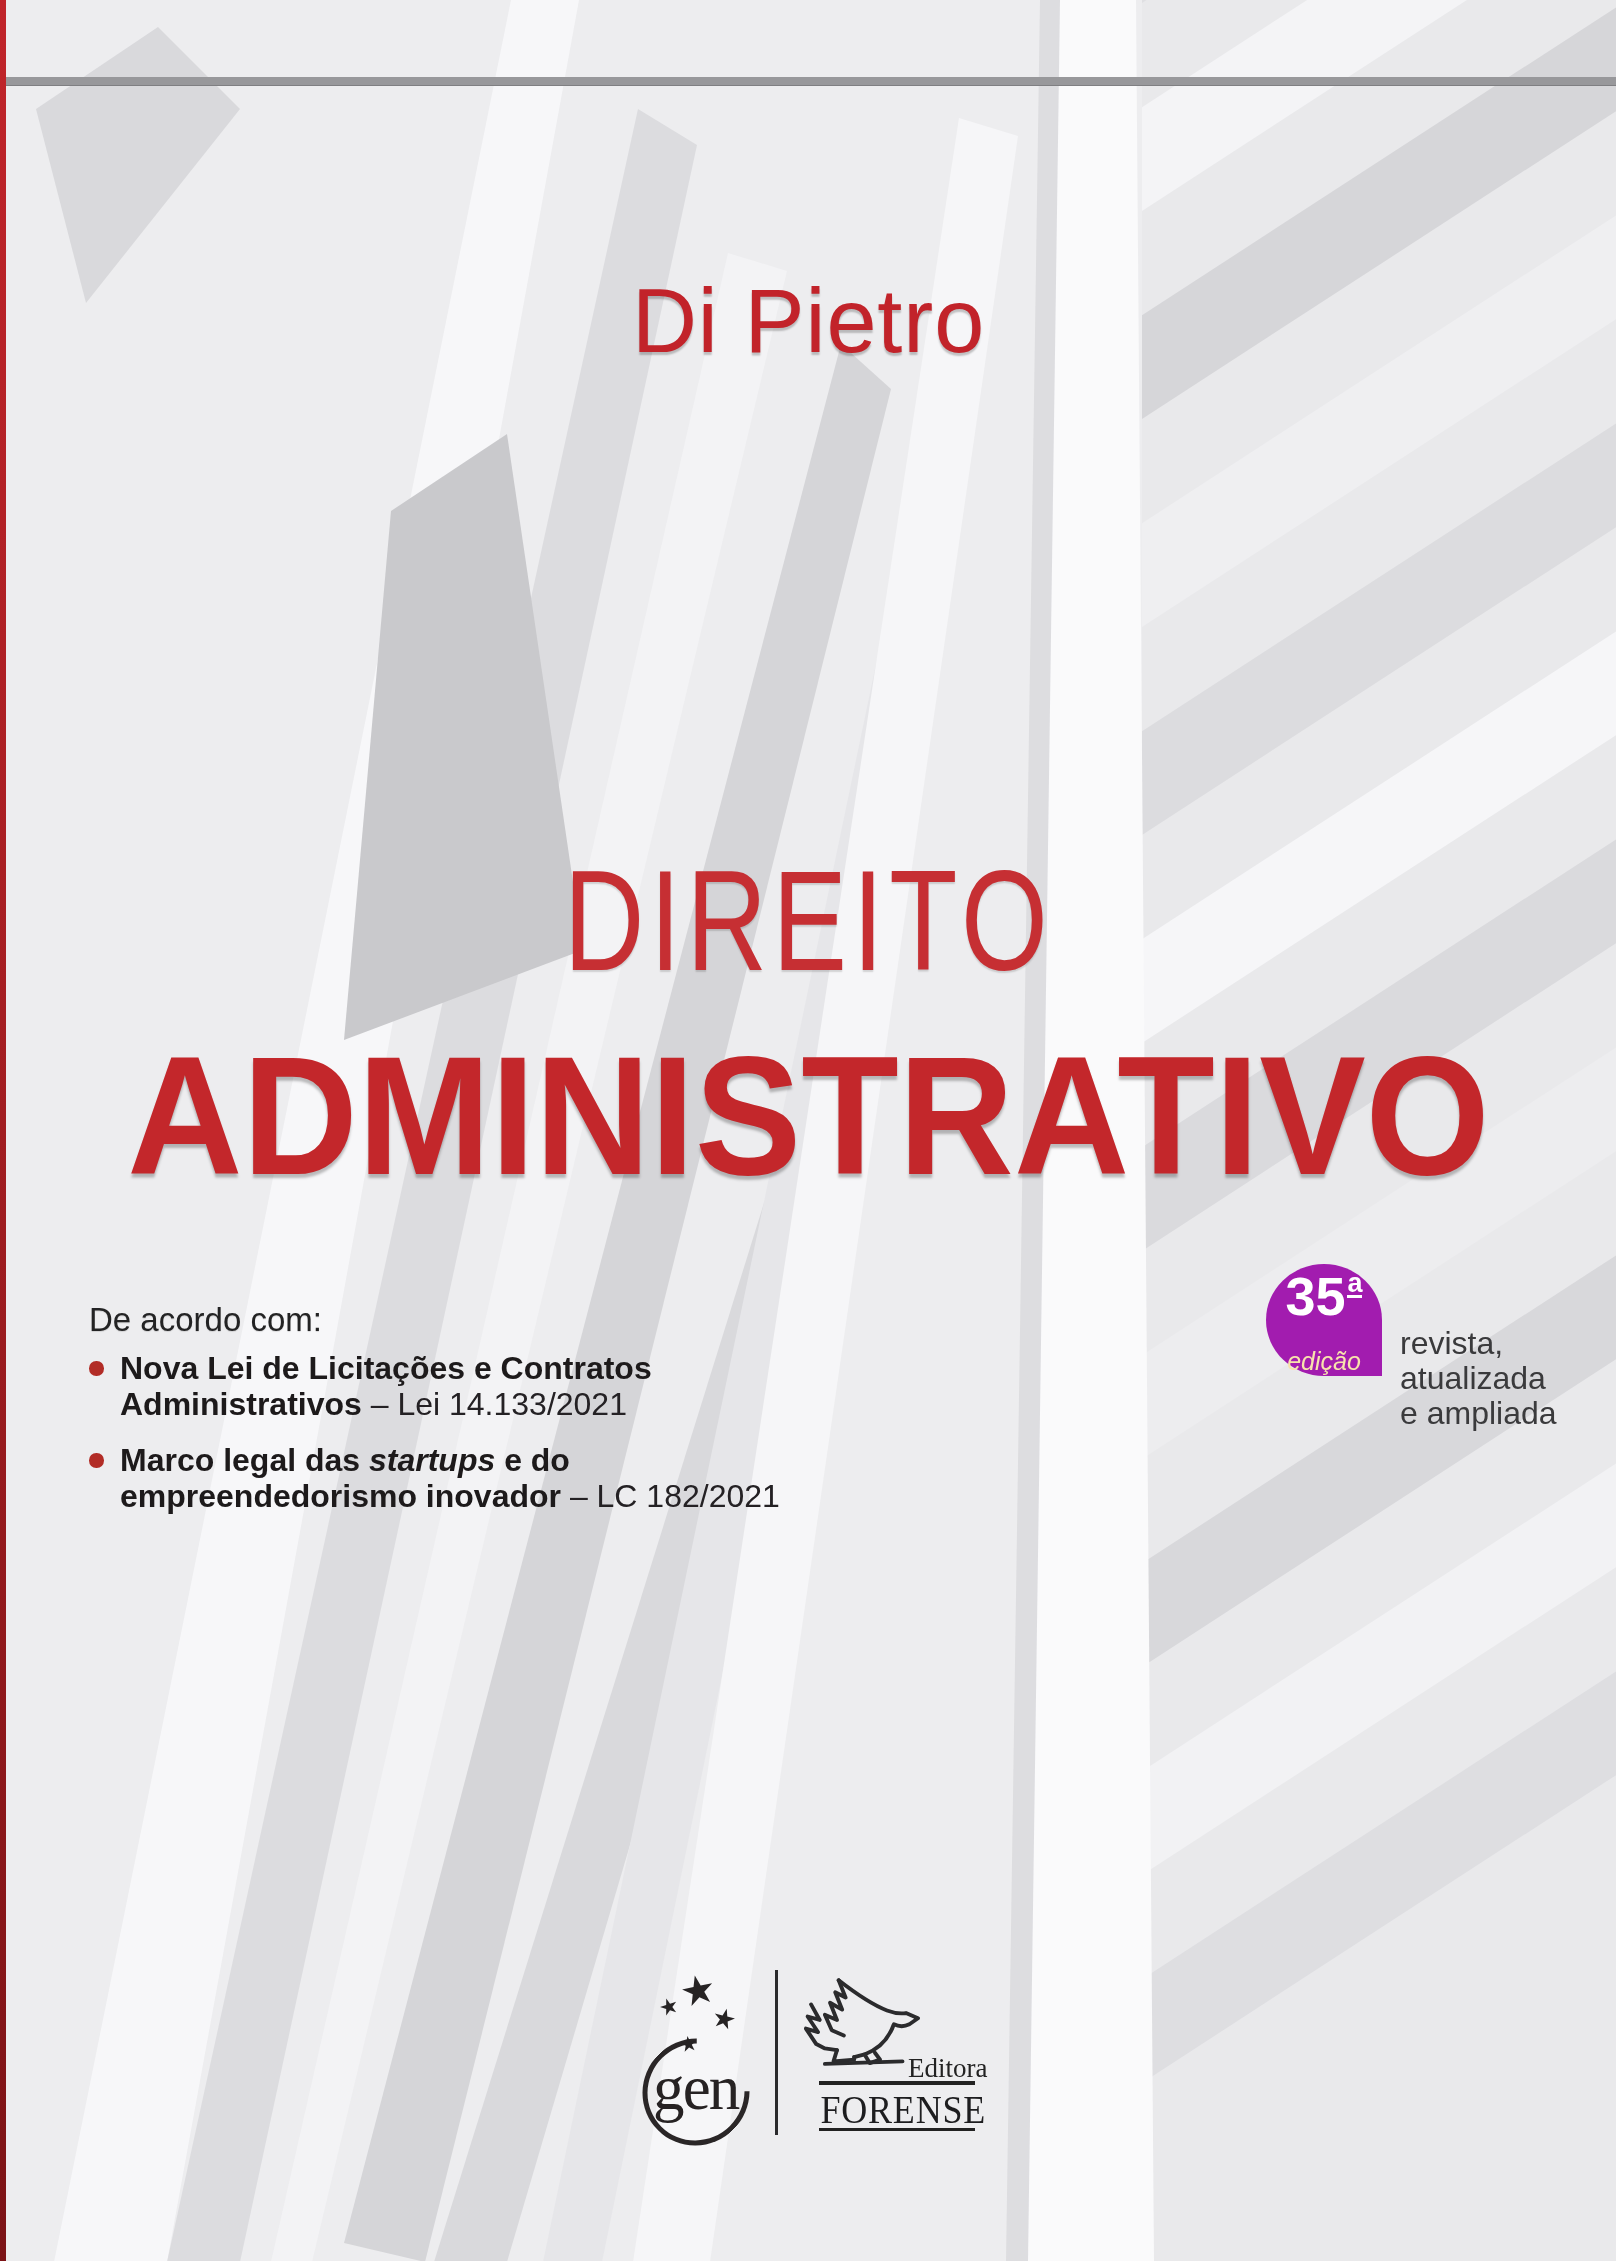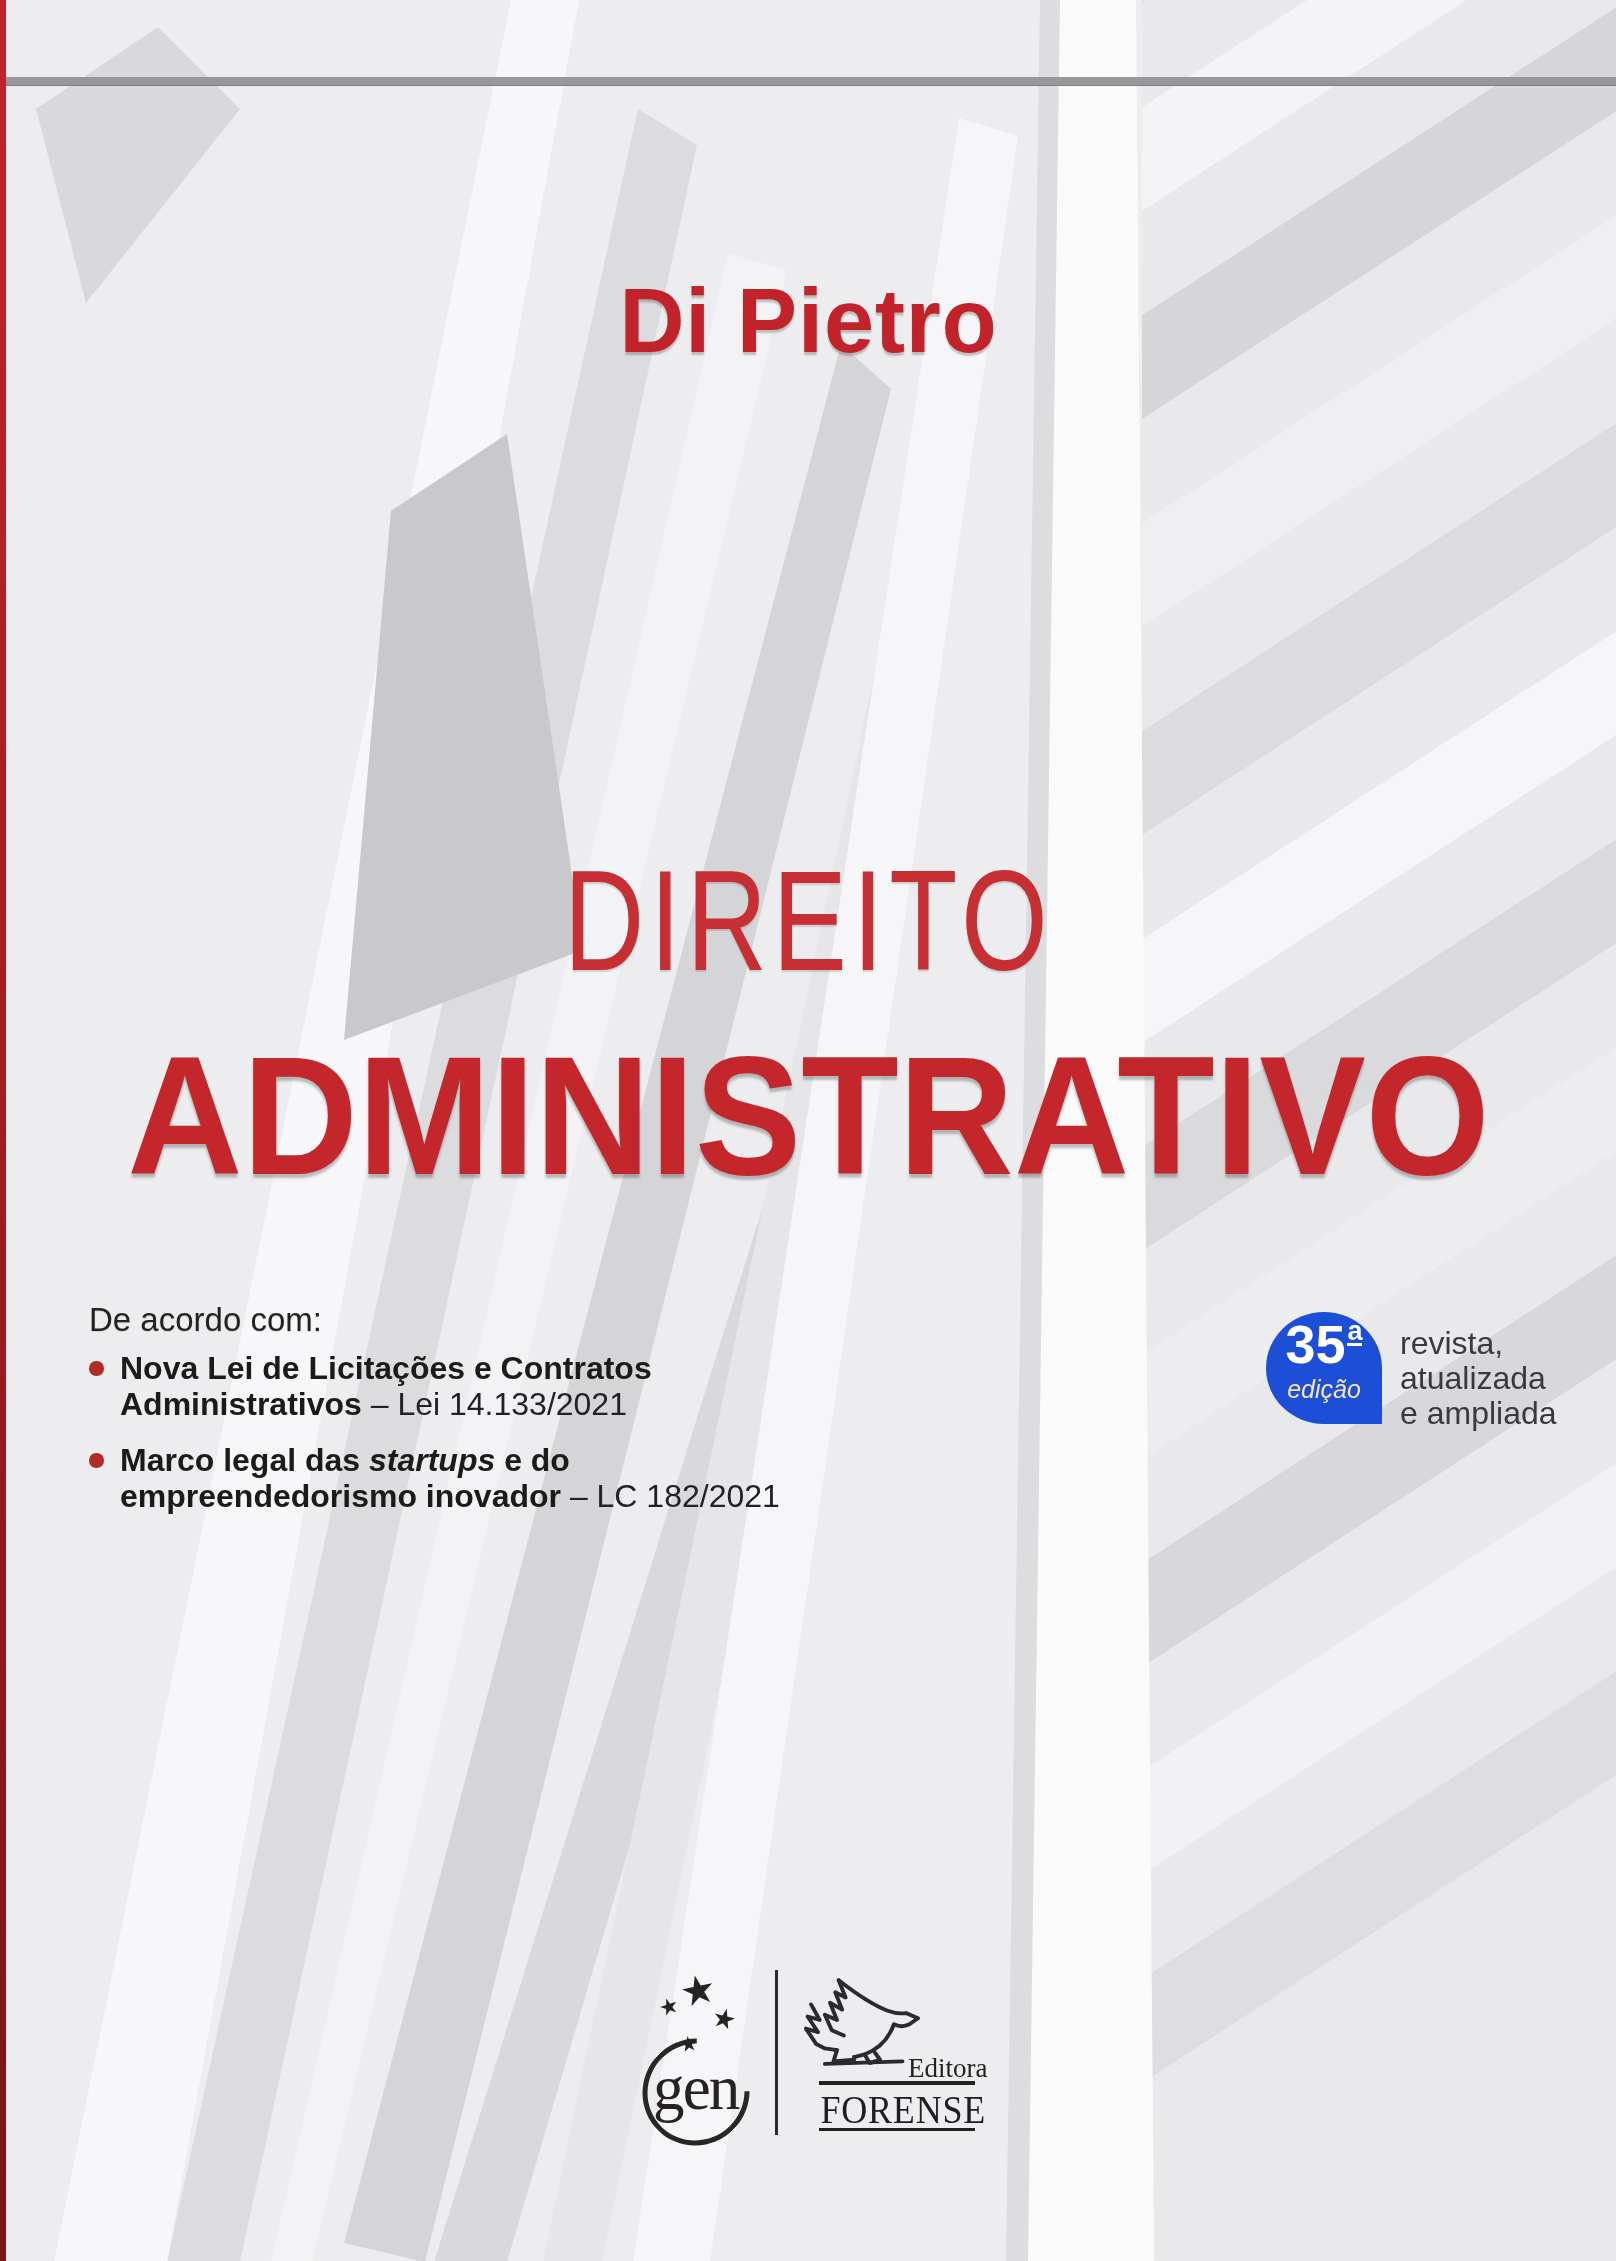--- a/index.html
+++ b/index.html
@@ -24,42 +24,42 @@
   .topbar{position:absolute;left:0;top:77px;width:100%;height:8.1px;background:#98989b;
           border-bottom:0.9px solid #7f7f82;z-index:6;}
   .redstripe{position:absolute;left:0;top:0;width:6.3px;height:100%;z-index:7;
           background:linear-gradient(#c0242a,#a51e22 45%,#7c1316);}
   
   .content{position:absolute;inset:0;z-index:10;}
   .author1{position:absolute;left:0;top:165px;width:100%;text-align:center;
            font-size:88px;font-weight:300;letter-spacing:2.7px;color:#1a1a1c;
            text-shadow:0 1.8px 1.8px rgba(0,0,0,.15);white-space:nowrap;}
   .author2{position:absolute;left:0;top:270px;width:100%;text-align:center;
-           font-size:90px;font-weight:700;color:#c2232a;letter-spacing:0.9px;
+           font-size:90px;font-weight:400;color:#c2232a;letter-spacing:0.9px;
            text-shadow:0 2.7px 1.8px rgba(0,0,0,.22);white-space:nowrap;}
   .title1{position:absolute;left:0;top:839px;width:100%;text-align:center;
           font-size:143px;font-weight:300;color:#c62f33;letter-spacing:7.2px;
           transform:scaleX(.78);text-shadow:0 1.8px 1.8px rgba(0,0,0,.15);white-space:nowrap;}
   .title2{position:absolute;left:0;top:1020px;width:100%;text-align:center;
           font-size:168px;font-weight:700;color:#c3272b;letter-spacing:0px;
           transform:scaleX(.95);text-shadow:0 3.6px 2.7px rgba(0,0,0,.25);white-space:nowrap;}
   
   .info{position:absolute;left:89px;top:1301px;width:778px;color:#232324;}
   .info-heading{font-size:33px;margin-bottom:11px;text-shadow:0 0.9px 0.9px rgba(0,0,0,.12);}
   .bullet{position:relative;margin-bottom:20px;padding-left:31px;
           font-size:32px;line-height:36px;white-space:nowrap;}
   .dot{position:absolute;left:0;top:11px;width:14.5px;height:14.5px;border-radius:50%;
        background:#b22c26;}
   .b{font-weight:700;color:#1d1a1b;}
   .bi{font-weight:700;font-style:italic;color:#1d1a1b;}
   .r{font-weight:400;color:#242124;}
   
-  .badge{position:absolute;left:1266px;top:1312px;width:116px;height:112px;
-         background:#1d4ed8;border-radius:50% 50% 0 50%;z-index:11;
-         display:flex;flex-direction:column;align-items:center;justify-content:flex-start;}
+  .badge{position:absolute;left:1266px;top:1264px;width:116px;height:112px;
+         background:#a21caf;border-radius:50% 50% 0 50%;z-index:11;
+         display:flex;flex-direction:column;align-items:center;justify-content:space-between;}
   .badge-top{display:flex;align-items:flex-start;line-height:1;margin-top:5.4px;}
   .badge-num{font-size:54px;font-weight:700;color:#ffffff;}
   .badge-ord{font-size:27px;font-weight:700;color:#ffffff;border-bottom:3.6px solid #fff;
              margin-left:1.8px;margin-top:1.8px;line-height:.9;}
   .badge-word{font-size:25px;font-style:italic;color:#f8e3ac;margin-top:3.6px;
               font-weight:400;}
   .badge-note{position:absolute;left:1400px;top:1326px;font-size:32px;line-height:35px;
               color:#3a3a3c;z-index:11;}
   
   .logo-star{position:absolute;color:#262324;z-index:12;line-height:1;}

